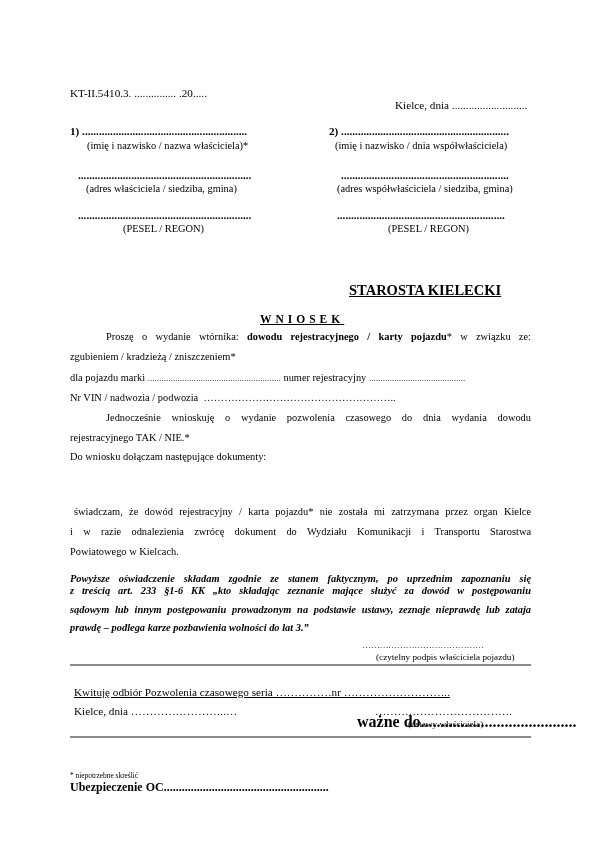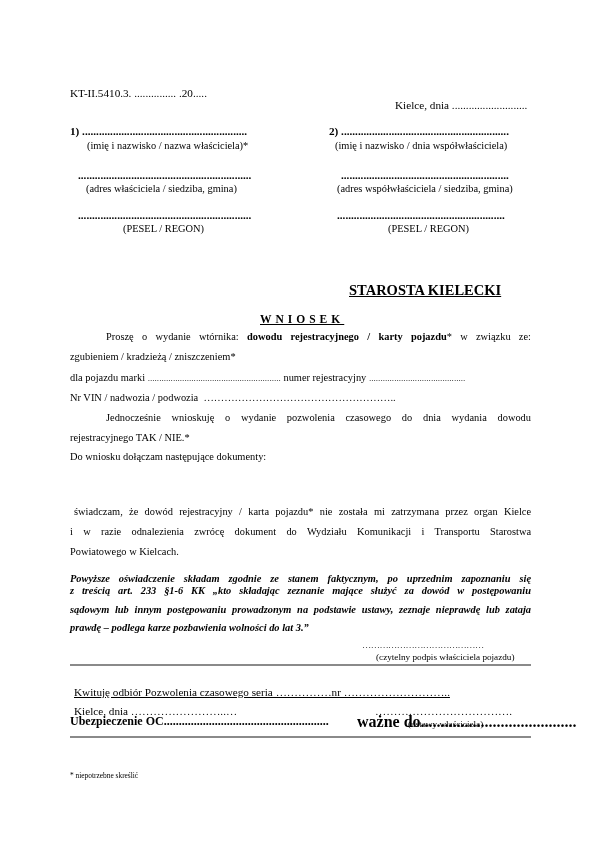--- a/index.html
+++ b/index.html
@@ -75,15 +75,15 @@
 
 <div class="rule" style="top:664px;"></div>
 
 <div class="abs f11" style="left:74px; top:686px;text-decoration:underline;">Kwituję odbiór Pozwolenia czasowego  seria ……………nr ………………………..</div>
 <div class="abs f11" style="left:74px; top:705px;">Kielce, dnia ……………………..…</div>
 <div class="abs f11" style="left:375px; top:705px;">……………………………….</div>
 <div class="abs f9" style="left:408px; top:719px;">(ustawy właściciela)</div>
 
 <div class="rule" style="top:736px;"></div>
 
-<div class="abs f11 b" style="left:70px; top:714px; font-size:12px;">Ubezpieczenie OC.......................................................</div>
+<div class="abs f11 b" style="left:70px; top:780px; font-size:12px;">Ubezpieczenie OC.......................................................</div>
 <div class="abs f11 b" style="left:357px; top:713px; font-size:16px;">ważne do.......................................</div>
 <div class="abs f7" style="left:70px; top:771px;">* niepotrzebne skreślić</div>
 
 </body></html>

